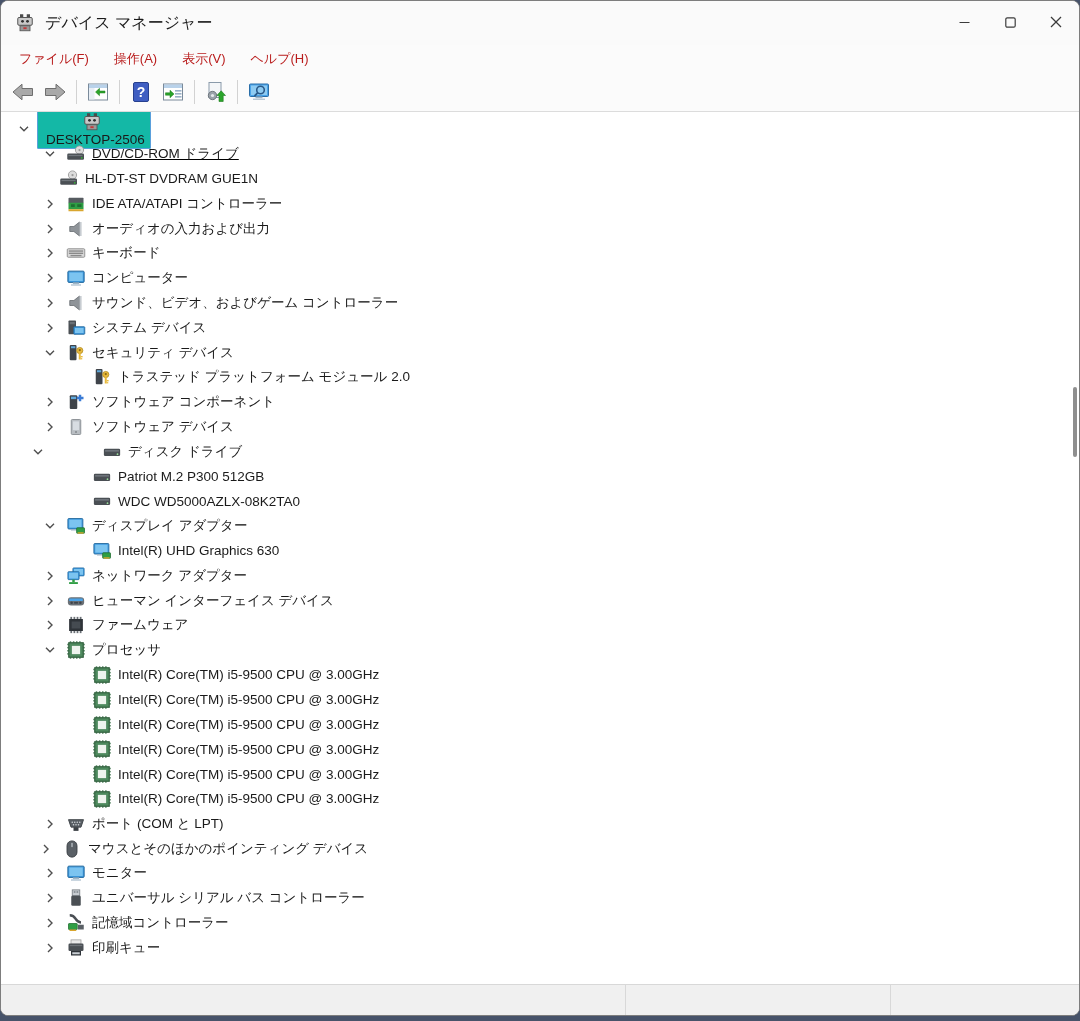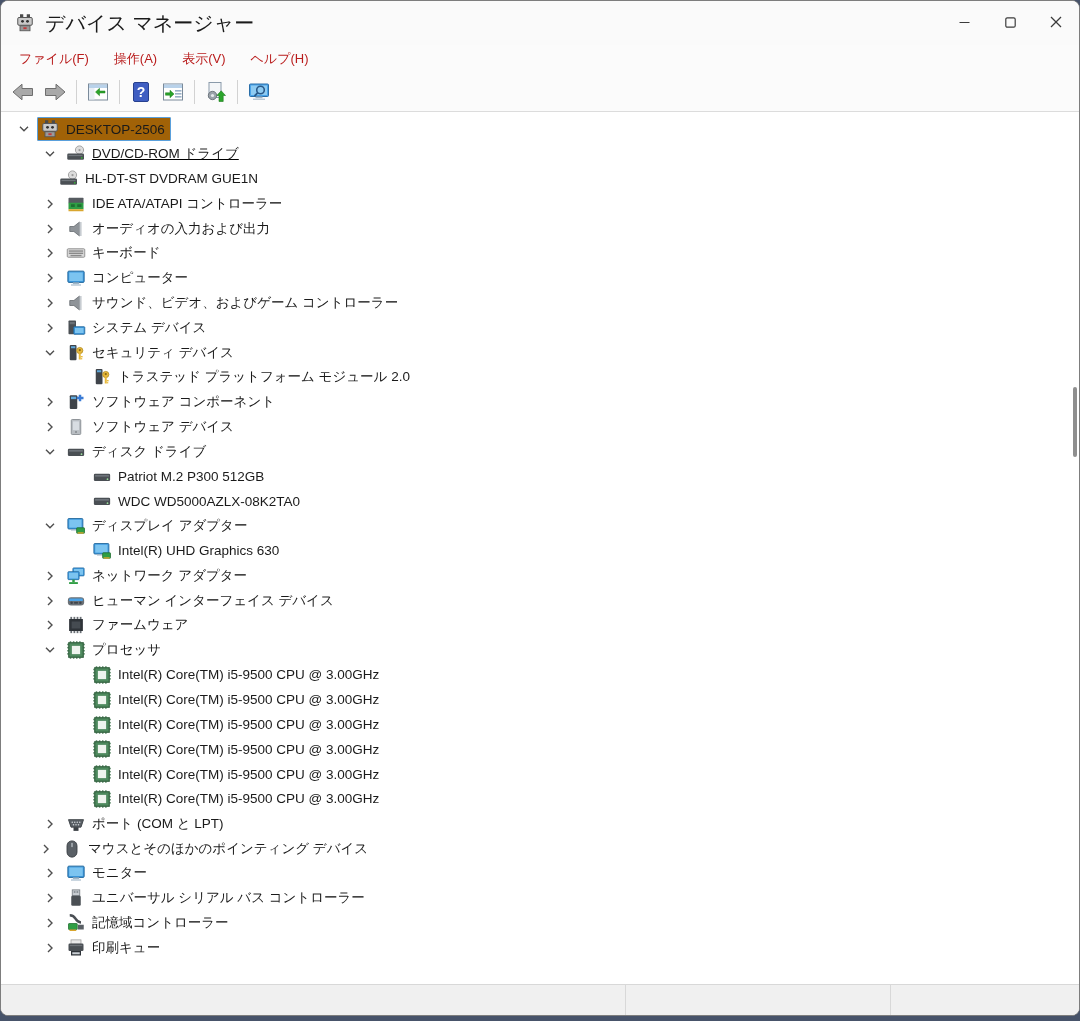--- a/index.html
+++ b/index.html
@@ -15,21 +15,21 @@
     background:#ffffff;
     border:1px solid #7d7d7d;
     border-radius:8px;
     overflow:hidden;
     display:flex;flex-direction:column;
   }
   
   .titlebar{height:44px;background:#fafafa;display:flex;align-items:center;flex:0 0 auto;}
   .title-icon{margin-left:14px;width:20px;height:20px;display:flex;}
   .title-icon svg{width:20px;height:20px;}
-  .title-text{margin-left:10px;font-size:20px;color:#1a1a1a;}
+  .title-text{margin-left:10px;font-size:16px;color:#1a1a1a;}
   .caption-buttons{margin-left:auto;display:flex;height:100%;}
   .cap-btn{width:46px;height:100%;display:flex;align-items:center;justify-content:center;background:transparent;border:none;padding:0;}
   
   .menubar{height:28px;background:#fbfbfb;display:flex;align-items:center;padding-left:7px;flex:0 0 auto;}
   .menu-item{font-size:13px;color:#b91c1c;padding:3px 11px;margin-right:3px;cursor:default;}
   
   .toolbar{height:38px;background:#fbfbfb;display:flex;align-items:center;padding-left:6px;border-bottom:1px solid #dcdcdc;flex:0 0 auto;}
   .tb-btn{width:32px;height:30px;display:flex;align-items:center;justify-content:center;background:transparent;border:none;padding:0;}
   .tb-btn .icon,.tb-btn .icon svg{width:24px;height:24px;display:block;}
   .tb-sep{width:1px;height:24px;background:#d2d2d2;margin:0 5px;}
@@ -172,21 +172,21 @@
     </div>
 
   <div class="content" id="tree">
     <div class="scroll-thumb"></div>
   <div class="tree-row" style="padding-left: 10px;">
         <span class="expander">
           <svg viewBox="0 0 12 12">
             <polyline points="2,3.8 6,7.8 10,3.8" fill="none" stroke="#4f4f4f" stroke-width="1.4"></polyline>
           </svg>
         </span>
-        <span class="sel selected" style="background: #a16207; border-color: rgb(90, 160, 220);">
+        <span class="sel selected" style="background: #14b8a6; border-color: rgb(90, 160, 220); flex-direction: column;">
           <span class="node-icon">
             <svg viewBox="0 0 16 16">
               <rect x="4" y="1" width="2.6" height="3" fill="#4a4a4a"></rect>
               <rect x="9.4" y="1" width="2.6" height="3" fill="#4a4a4a"></rect>
               <rect x="2.2" y="3.6" width="11.6" height="6.2" rx="1" fill="#c9c9c9" stroke="#565656" stroke-width="0.8"></rect>
               <circle cx="6" cy="6.6" r="1.1" fill="#303030"></circle>
               <circle cx="10" cy="6.6" r="1.1" fill="#303030"></circle>
               <rect x="4" y="10.2" width="8" height="4" fill="#9a9a9a" stroke="#565656" stroke-width="0.7"></rect>
               <rect x="6.7" y="11.4" width="2.6" height="1.5" fill="#c23b3b"></rect>
             </svg>
@@ -400,21 +400,21 @@
           <span class="node-icon">
             <svg viewBox="0 0 16 16">
               <rect x="4.2" y="2" width="7.6" height="12" rx="0.8" fill="#b9bec3" stroke="#84898e" stroke-width="0.7"></rect>
               <rect x="5.6" y="3.5" width="4.8" height="7" fill="#d8dde2"></rect>
               <circle cx="8" cy="12" r="0.8" fill="#84898e"></circle>
             </svg>
           </span>
           <span class="tree-label">ソフトウェア デバイス</span>
         </span>
       </div>
-      <div class="tree-row" style="padding-left: 36px;">
+      <div class="tree-row" style="padding-left: 24px; gap: 48px;">
         <span class="expander">
           <svg viewBox="0 0 12 12">
             <polyline points="2,3.8 6,7.8 10,3.8" fill="none" stroke="#4f4f4f" stroke-width="1.4"></polyline>
           </svg>
         </span>
         <span class="sel">
           <span class="node-icon">
             <svg viewBox="0 0 16 16">
               <rect x="1.5" y="5.4" width="13" height="5.8" rx="1" fill="#4a4f54"></rect>
               <rect x="2.5" y="6.6" width="11" height="1" fill="#7a8086"></rect>

